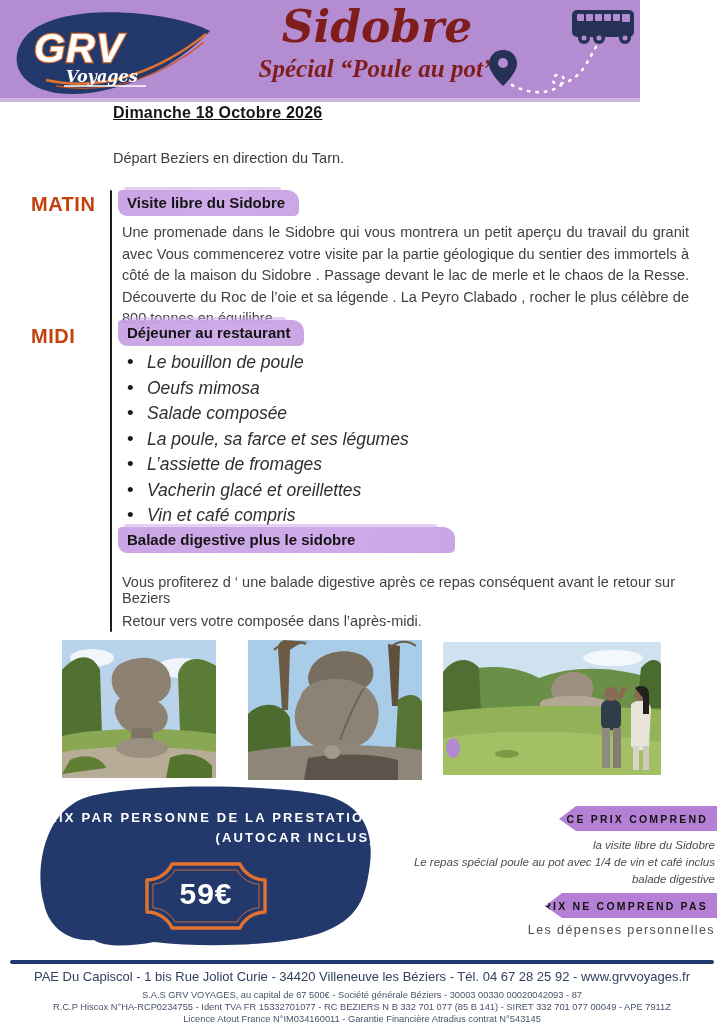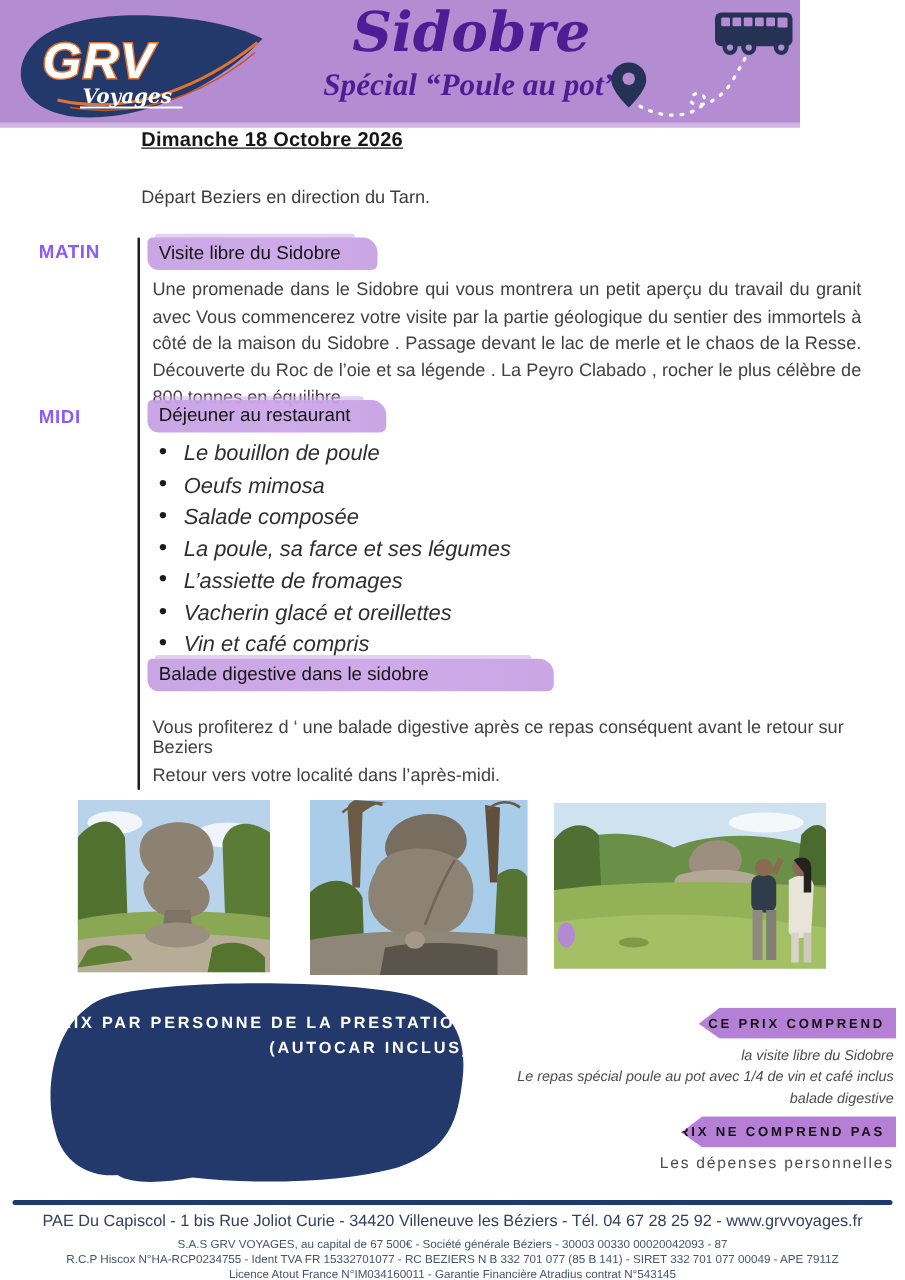--- a/index.html
+++ b/index.html
@@ -4,35 +4,35 @@
 <style>
   * { margin:0; padding:0; box-sizing:border-box; }
   html,body { background:#fff; }
   body { font-family:"Liberation Sans", sans-serif; }
   .page { position:relative; width:724px; height:1024px; background:#fff; overflow:hidden; margin:0 auto; }
 
   
   .banner { position:absolute; left:0; top:0; width:640px; height:102px; background:#b48cd2; }
   .banner:after { content:""; position:absolute; left:0; bottom:0; width:100%; height:4px; background:#e9d9ef; opacity:.55; }
   .logo { position:absolute; left:8px; top:10px; }
-  .banner-titles { position:absolute; left:212px; top:2px; width:330px; text-align:center; color:#4c1d95; }
+  .banner-titles { position:absolute; left:212px; top:2px; width:330px; text-align:center; color:#7f1d1d; }
   .banner-title { font-family:"DejaVu Serif", serif; font-style:italic; font-weight:bold; font-size:44px; line-height:50px; }
   .banner-subtitle { font-family:Liberation Serif, serif; font-style:italic; font-weight:bold; font-size:25px; line-height:30px; margin-top:2px; }
   .route-art { position:absolute; right:2px; top:0; }
 
   
   .date-heading { position:absolute; left:113px; top:104px; font-size:16px; font-weight:bold; color:#161616; text-decoration:underline; letter-spacing:.2px; }
   .intro { position:absolute; left:113px; top:150px; font-size:14.5px; color:#3d3d3d; }
 
   
   .vline { position:absolute; left:110px; top:190px; width:2px; height:442px; background:#1c1c1c; border-radius:1px; }
-  .slot-label { position:absolute; left:31px; font-size:15px; font-weight:bold; color:#8b5cf6; letter-spacing:.5px; }
-  .hl { display:inline-block; position:relative; font-size:15px; font-weight:normal; color:#141414;
+  .slot-label { position:absolute; left:31px; font-size:20px; font-weight:bold; color:#c2410c; letter-spacing:.5px; }
+  .hl { display:inline-block; position:relative; font-size:15px; font-weight:bold; color:#141414;
         background:linear-gradient(97deg, rgba(196,156,226,.9), rgba(205,166,233,.95) 60%, rgba(193,150,224,.85));
-        padding:4px 29px 5px 9px; border-radius:4px 12px 5px 9px; }
+        padding:4px 14px 5px 9px; border-radius:4px 12px 5px 9px; }
   .hl:before { content:""; position:absolute; left:6px; top:-3px; right:18px; height:5px;
                background:rgba(205,170,232,.55); border-radius:4px; }
   .matin-title { position:absolute; left:118px; top:190px; }
   .para { position:absolute; left:122px; top:222px; width:567px; font-size:14.5px; line-height:21.5px; color:#414141; text-align:justify; }
   .midi-title { position:absolute; left:118px; top:320px; }
   .menu { position:absolute; left:127px; top:350px; list-style:none; }
   .menu li { position:relative; font-style:italic; font-size:17.5px; line-height:25.5px; color:#2f2f2f; padding-left:20px; }
   .menu li:before { content:"\2022"; position:absolute; left:0; top:-1px; font-size:19px; color:#1a1a1a; font-style:normal; }
   .walk-title { position:absolute; left:118px; top:527px; padding-right:100px; }
   .walk-text { position:absolute; left:122px; top:574px; width:590px; font-size:14.5px; color:#414141; }
@@ -127,23 +127,23 @@
   <ul class="menu">
     <li>Le bouillon de poule</li>
     <li>Oeufs mimosa</li>
     <li>Salade composée</li>
     <li>La poule, sa farce et ses légumes</li>
     <li>L’assiette de fromages</li>
     <li>Vacherin glacé et oreillettes</li>
     <li>Vin et café compris</li>
   </ul>
 
-  <span class="hl walk-title">Balade digestive dans le sidobre</span>
+  <span class="hl walk-title">Balade digestive plus le sidobre</span>
   <div class="walk-text">Vous profiterez d ‘ une balade digestive après ce repas conséquent avant le retour sur Beziers</div>
-  <div class="return-text">Retour vers votre localité dans l’après-midi.</div>
+  <div class="return-text">Retour vers votre composée dans l’après-midi.</div>
 
   <div class="photo photo1">
     <svg width="154" height="138" viewBox="0 0 154 138">
       <rect width="154" height="138" fill="#b9d4ea"></rect>
       <ellipse cx="30" cy="18" rx="22" ry="9" fill="#f2f6fa"></ellipse>
       <ellipse cx="120" cy="28" rx="26" ry="10" fill="#eef4f9"></ellipse>
       <path d="M0,30 C14,14 30,12 38,30 L40,96 L0,100 Z" fill="#50712f"></path>
       <path d="M154,26 C136,14 120,18 116,34 L118,92 L154,96 Z" fill="#5b7c36"></path>
       <path d="M0,96 C40,86 120,88 154,94 L154,138 L0,138 Z" fill="#8aa754"></path>
       <path d="M0,112 C50,104 110,106 154,112 L154,138 L0,138 Z" fill="#b7ad97"></path>
@@ -203,20 +203,27 @@
   </div>
 
   <div class="price-area">
     <svg class="blob" width="340" height="168" viewBox="0 0 340 168">
       <path d="M64,8 C130,-4 252,0 292,10 C326,20 338,44 334,78 C330,110 324,134 282,148 C240,160 170,162 118,156 C96,160 70,162 58,154 C38,156 14,146 8,118 C0,92 4,42 34,20 C44,12 54,10 64,8 Z" fill="#24396b"></path>
     </svg>
     <div class="price-head">
       <div>PRIX PAR PERSONNE DE LA PRESTATION</div>
       <div>(AUTOCAR INCLUS)</div>
     </div>
+    <div class="ticket">
+      <svg width="128" height="72" viewBox="0 0 128 72">
+        <path d="M30,4 H98 C102,13 112,20 123,20 V52 C112,52 102,59 98,68 H30 C26,59 16,52 5,52 V20 C16,20 26,13 30,4 Z" fill="none" stroke="#e2732f" stroke-width="3.4" stroke-linejoin="round"></path>
+        <path d="M33,10 H95 C99,18 108,24 117,24 V48 C108,48 99,54 95,62 H33 C29,54 20,48 11,48 V24 C20,24 29,18 33,10 Z" fill="none" stroke="#e2732f" stroke-width="1" opacity=".85"></path>
+      </svg>
+      <div class="price-value">59€</div>
+    </div>
   </div>
 
   <div class="ribbon ribbon-includes">
     <span>CE PRIX COMPREND</span>
   </div>
   <div class="includes-list">
     <div>la visite libre du Sidobre</div>
     <div>Le repas spécial poule au pot avec 1/4 de vin et café inclus</div>
     <div>balade digestive</div>
   </div>

